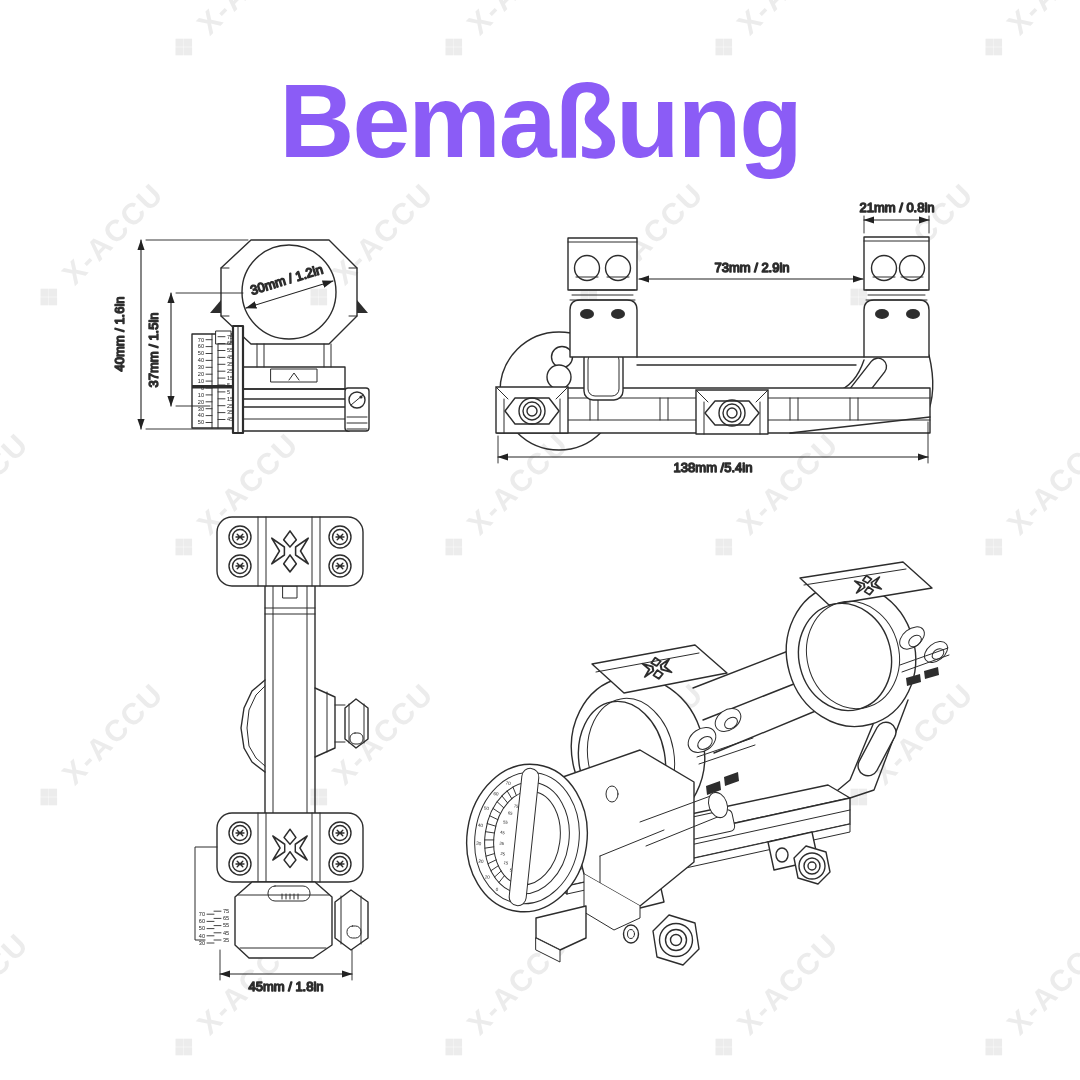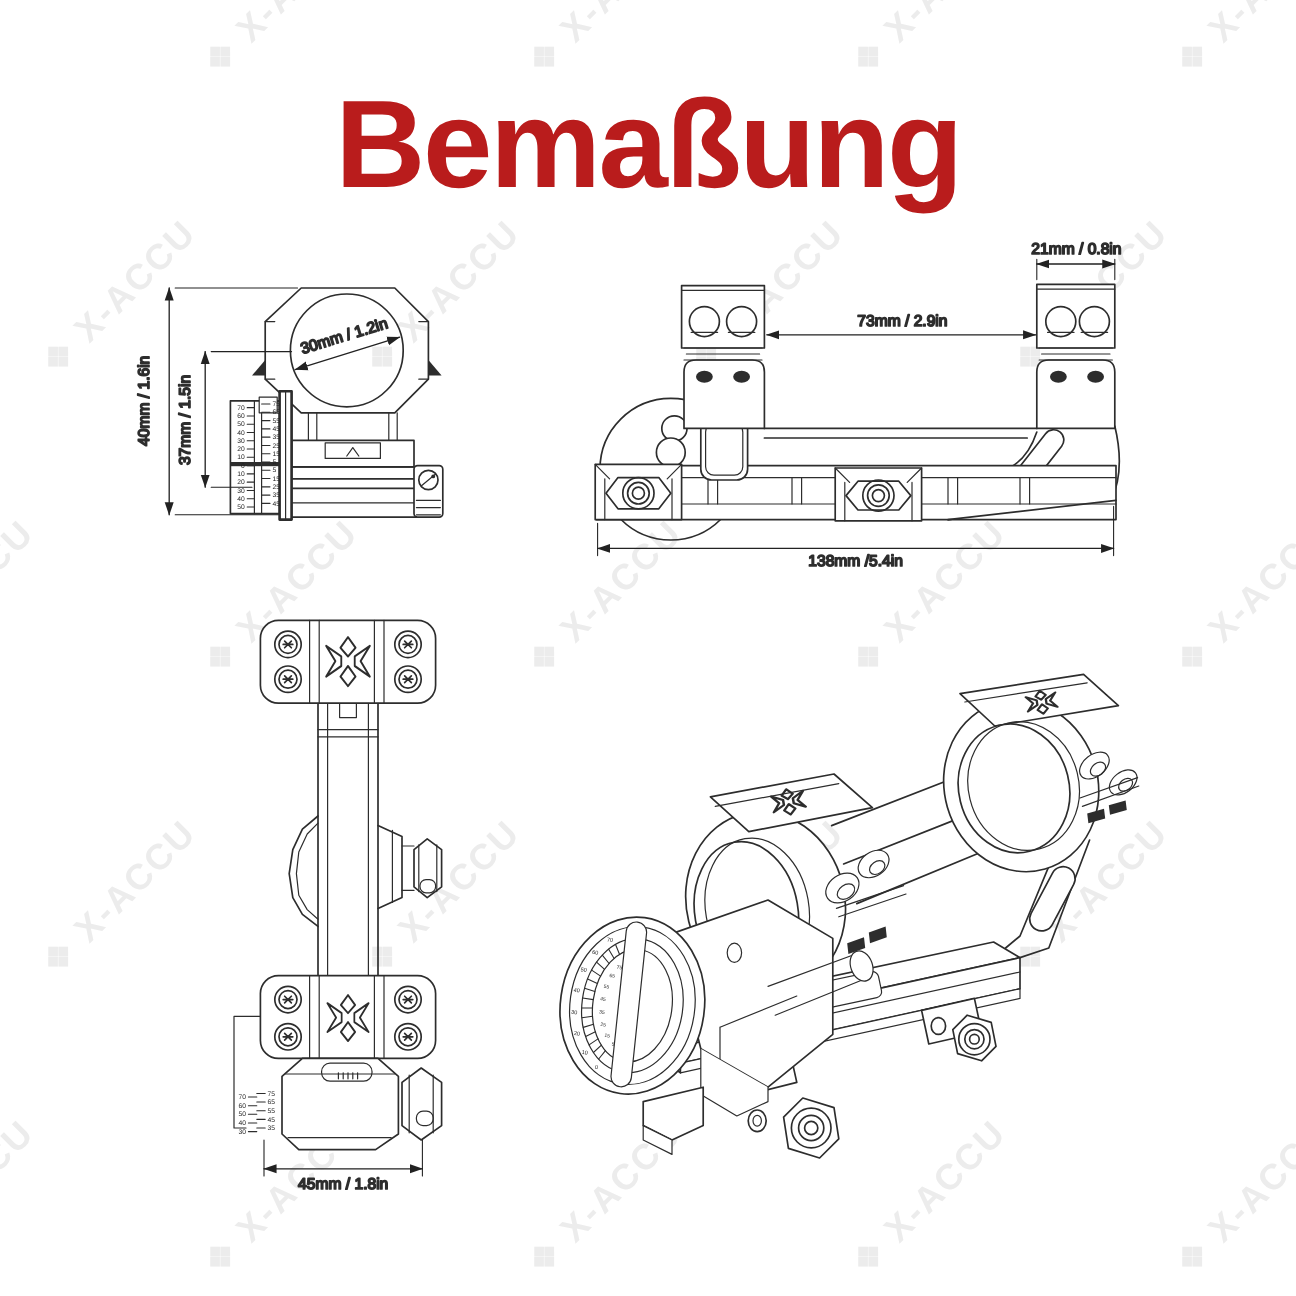--- a/index.html
+++ b/index.html
@@ -43,21 +43,21 @@
       <div class="wm" style="left: 285px; top: 730px; color: rgb(236, 236, 236);">❖ X-ACCU</div>
       <div class="wm" style="left: 555px; top: 730px; color: rgb(236, 236, 236);">❖ X-ACCU</div>
       <div class="wm" style="left: 825px; top: 730px; color: rgb(236, 236, 236);">❖ X-ACCU</div>
       <div class="wm" style="left: -120px; top: 980px; color: rgb(236, 236, 236);">❖ X-ACCU</div>
       <div class="wm" style="left: 150px; top: 980px; color: rgb(236, 236, 236);">❖ X-ACCU</div>
       <div class="wm" style="left: 420px; top: 980px; color: rgb(236, 236, 236);">❖ X-ACCU</div>
       <div class="wm" style="left: 690px; top: 980px; color: rgb(236, 236, 236);">❖ X-ACCU</div>
       <div class="wm" style="left: 960px; top: 980px; color: rgb(236, 236, 236);">❖ X-ACCU</div>
     </div>
 
-  <div class="title" style="color: #b91c1c;">Bemaßung</div>
+  <div class="title" style="color: #8b5cf6;">Bemaßung</div>
 
   <svg class="draw" width="1080" height="1080" viewBox="0 0 1080 1080">
     <defs>
       <marker id="arr" viewBox="0 0 10 8" refX="9.5" refY="4" markerWidth="11" markerHeight="9" orient="auto-start-reverse" markerUnits="userSpaceOnUse">
         <path d="M0,0.6 L10,4 L0,7.4 Z" fill="#222"></path>
       </marker>
       <g id="xlogo">
         <path d="M0,-25 L9,-14 L0,-5 L-9,-14 Z"></path>
         <path d="M0,5 L9,16 L0,26 L-9,16 Z"></path>
         <path d="M-26,-16 L-8,-5 L-8,5 L-26,16 L-15,0 Z"></path>

